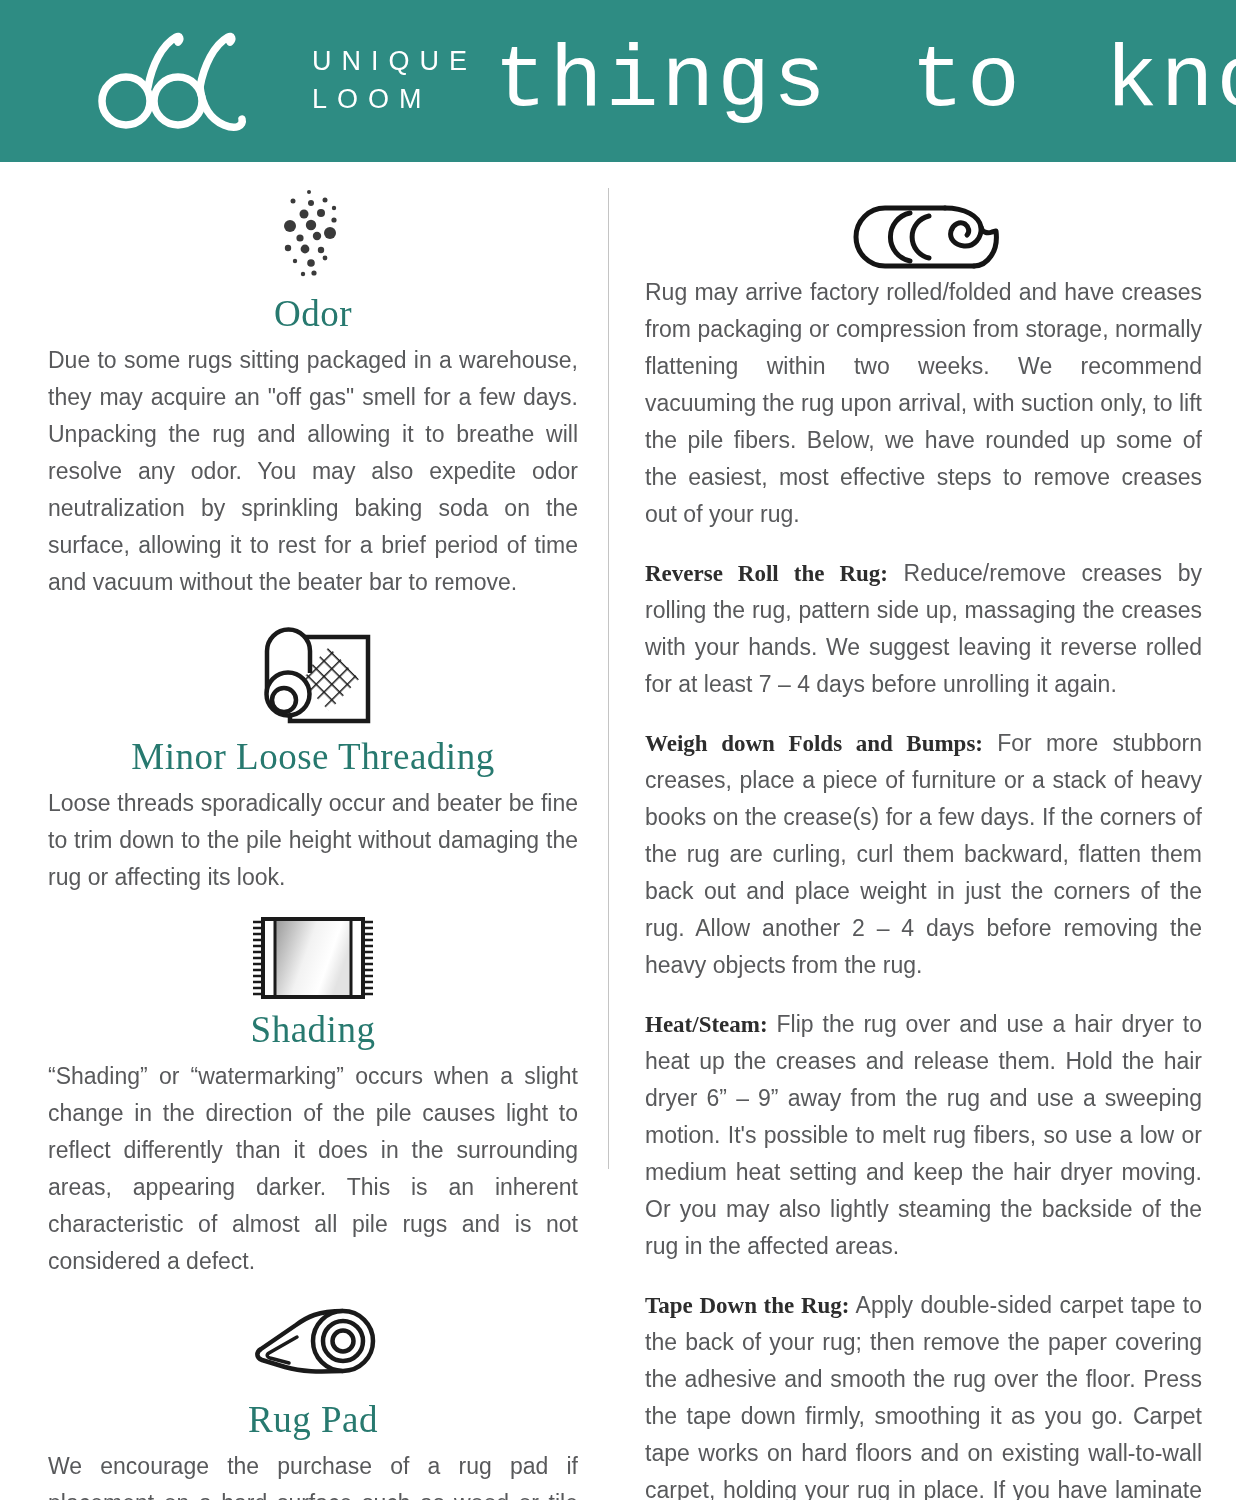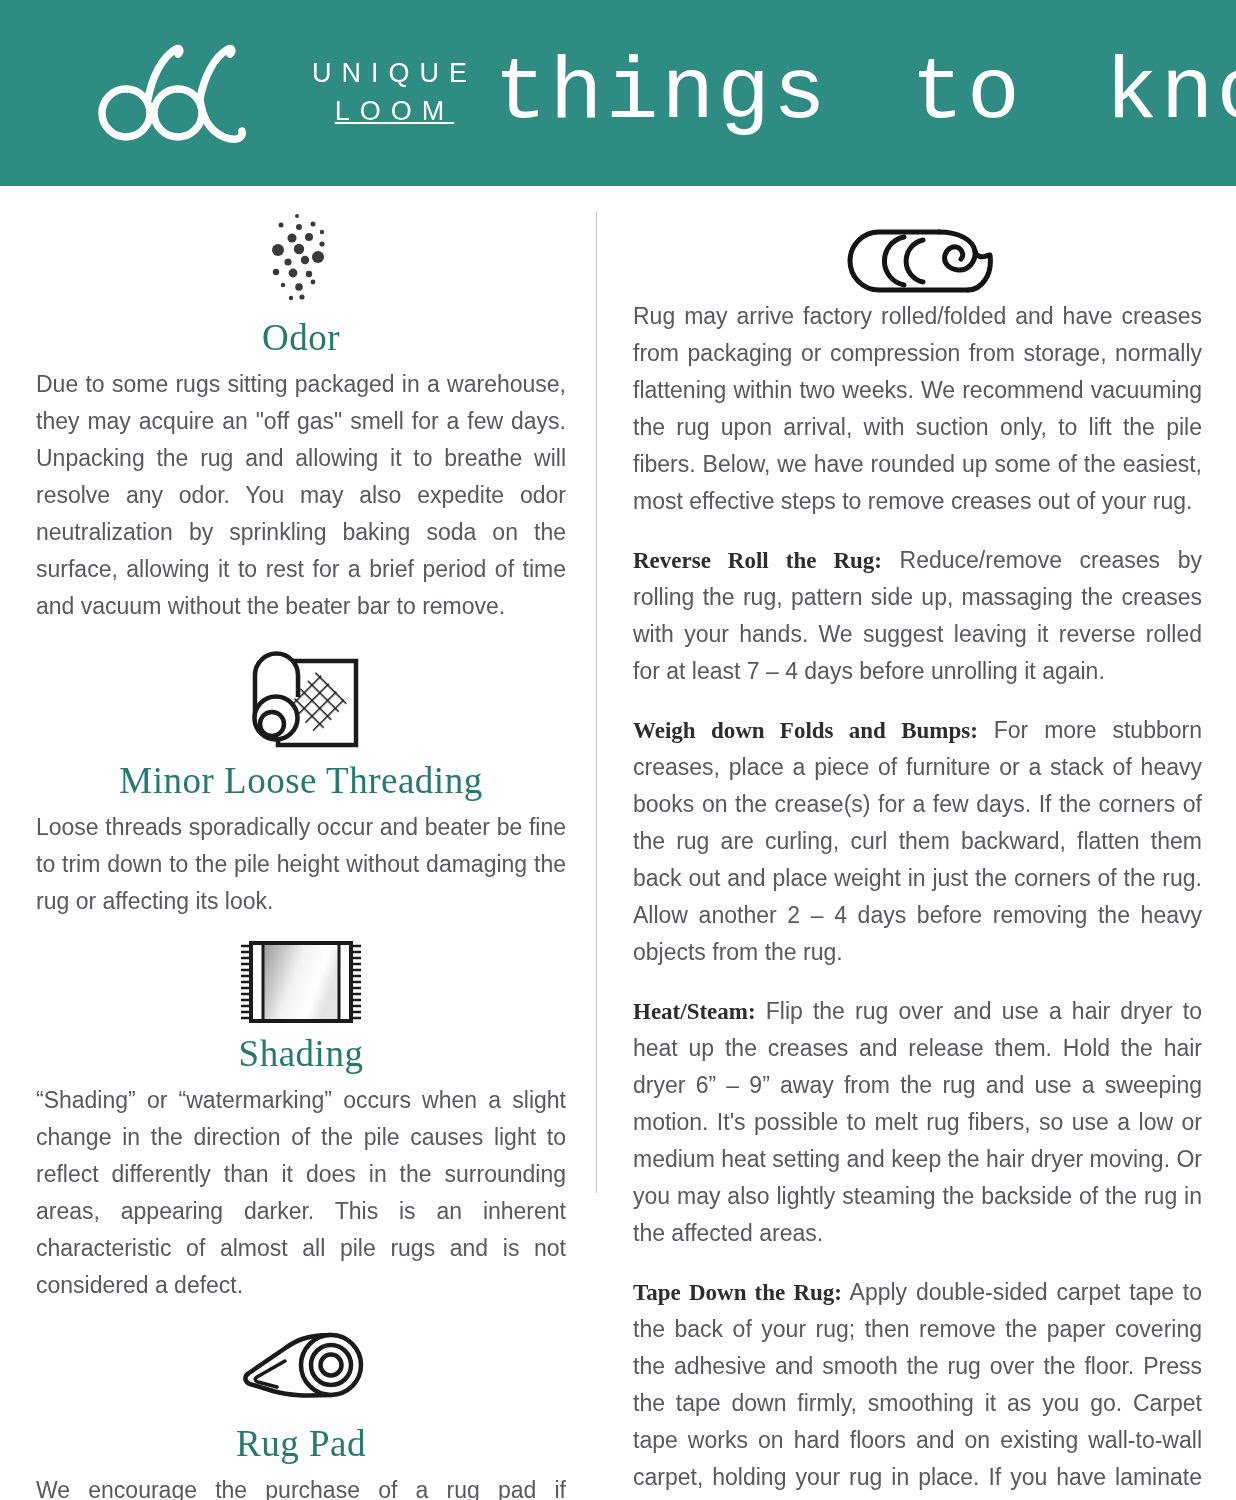--- a/index.html
+++ b/index.html
@@ -2,36 +2,37 @@
 <html style="--header-bg: #2E8C83; --title-teal: #27796F; --body-gray: #58595B; --bold-dark: #2D2D2D; --divider: #C4C4C4; --icon-ink: #1A1A1A;"><head>
 <meta charset="utf-8">
 <style>
   html,body{margin:0;padding:0;background:#fff;}
   .page{
     position:relative;width:1236px;height:1500px;overflow:hidden;background:#fff;
     font-family:"Liberation Sans",sans-serif;
   }
   
   .header{
-    height:186px;background:var(--header-bg,#2E8C83);
+    height:162px;background:var(--header-bg,#2E8C83);
     display:flex;align-items:center;justify-content:space-between;
     padding:0 88px 0 96px;box-sizing:border-box;
   }
   .brand{display:flex;align-items:center;gap:26px;}
   .brand-text{display:flex;flex-direction:column;color:#fff;line-height:1.4;}
   .brand-line{font-size:27px;letter-spacing:10px;font-weight:400;}
-  .brand-line.l2{text-align:center;text-decoration:underline;}
+  .brand-line.l2{text-align:left;}
   .header-title{
     margin:17px;color:#fff;font-family:Liberation Mono, monospace;
     font-weight:400;font-size:88px;letter-spacing:3px;word-spacing:0.30em;white-space:nowrap;
   }
   
   .content{
     display:flex;height:1007px;box-sizing:border-box;
     padding:26px 34px 0 36px;
+    margin-left:12px;
   }
   .col-left{flex:0 0 530px;width:530px;}
   .divider{flex:0 0 1px;background:var(--divider,#C4C4C4);margin-left:30px;}
   .col-right{flex:1;padding-left:36px;}
   .icon-wrap{display:flex;justify-content:center;margin:0 0 2px 0;}
   .sec + .sec{margin-top:20px;}
   .sec-title{
     font-family:"Liberation Serif","DejaVu Serif",serif;font-weight:400;
     color:var(--title-teal,#27796F);font-size:37px;text-align:center;
     margin:8px 0 7px 0;letter-spacing:0.5px;

